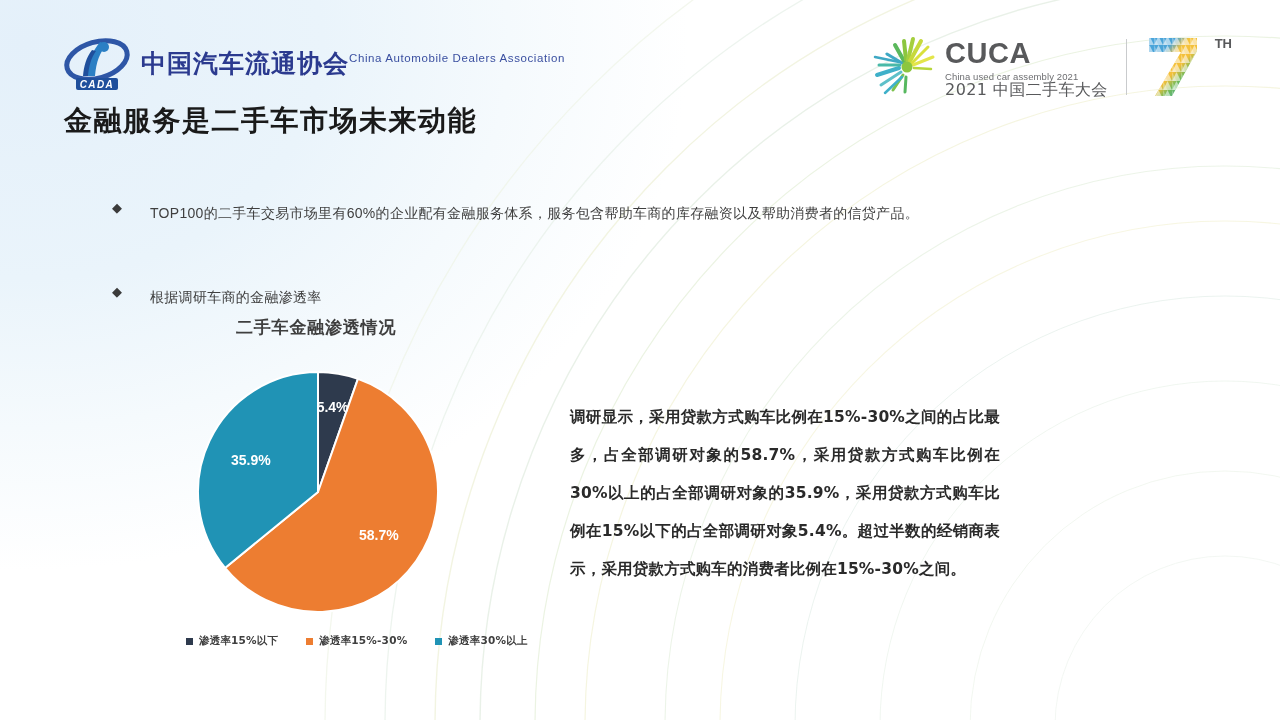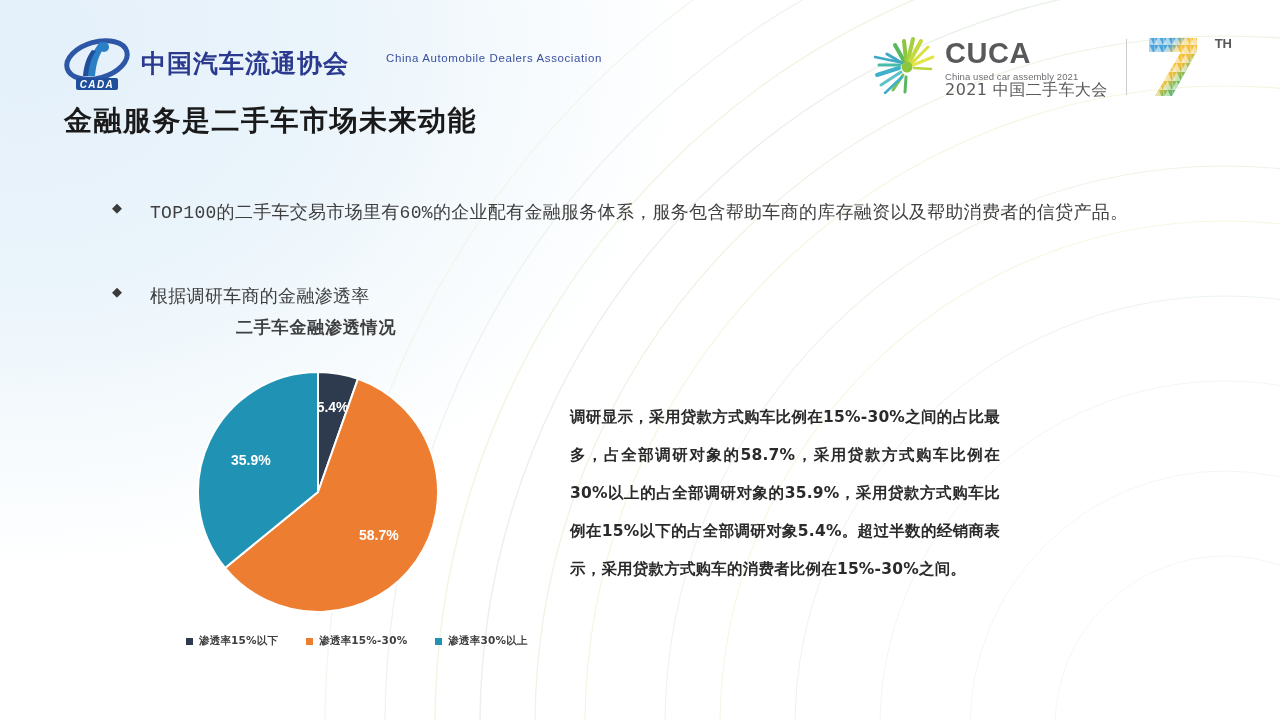--- a/index.html
+++ b/index.html
@@ -51,21 +51,20 @@
     letter-spacing: 1px;
     font-family: "DejaVu Sans", "Liberation Sans", sans-serif;
   }
   .cada-en {
     font-size: 11.5px;
     line-height: 14px;
     color: #3a4fa0;
     letter-spacing: 0.6px;
     margin-top: 1px;
     font-family: "Liberation Sans", sans-serif;
-    margin-left: 37px;
   }
 
   
   .cuca-block {
     position: absolute;
     right: 48px;
     top: 28px;
     display: flex;
     align-items: center;
     gap: 0px;
@@ -135,25 +134,25 @@
   .bullet-diamond {
     flex: none;
     width: 16px;
     margin-right: 22px;
     margin-top: 9px;
     color: #3b3b3b;
     font-size: 13px;
     line-height: 13px;
   }
   .bullet-text {
-    font-size: 18px;
+    font-size: 14px;
     line-height: 42px;
     color: #3f3f3f;
     letter-spacing: 0.3px;
-    font-family: Liberation Mono, monospace;
+    font-family: Liberation Sans, sans-serif;
   }
   .bullet-row.second { margin-top: 42px; }
 
   
   .chart-title {
     position: absolute;
     left: 236px;
     top: 316px;
     font-size: 17px;
     font-weight: 700;

